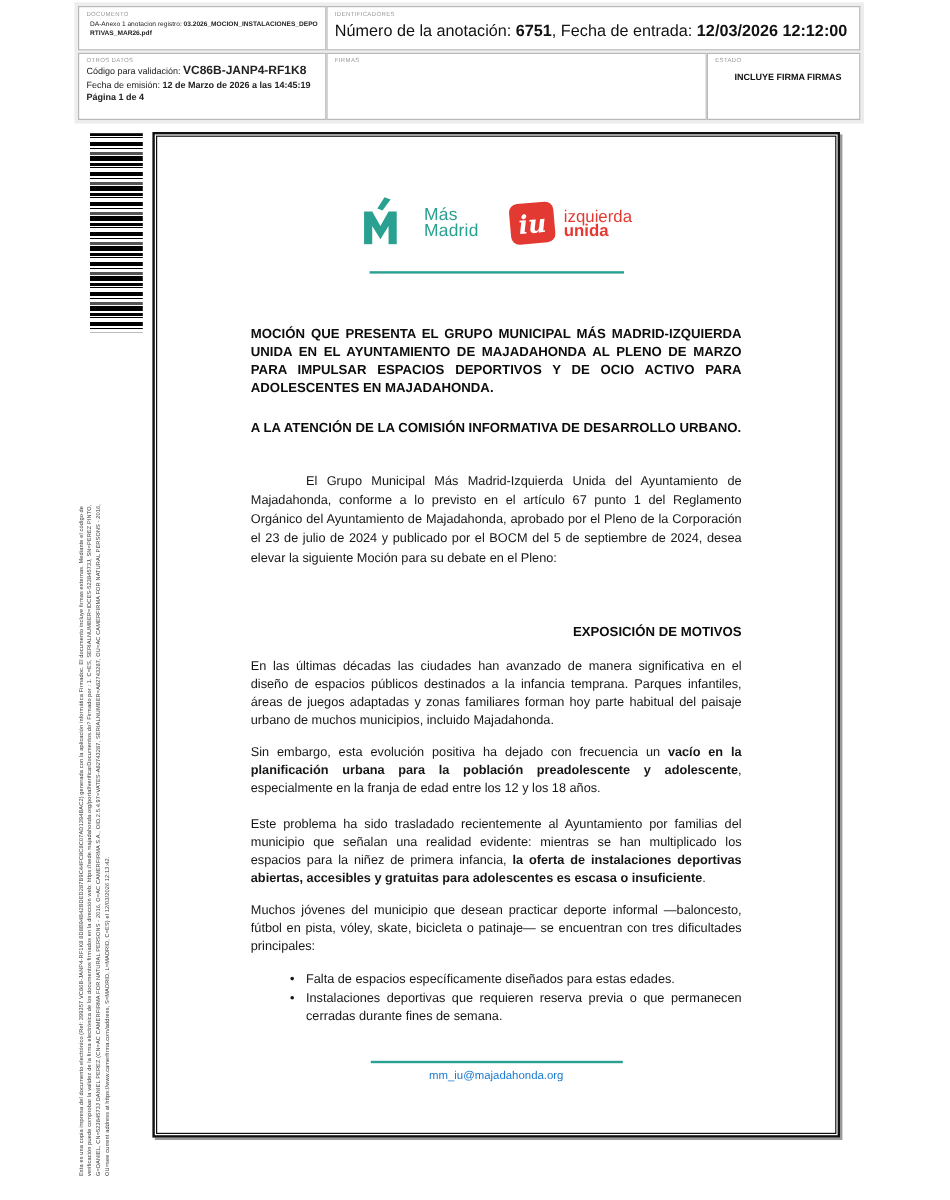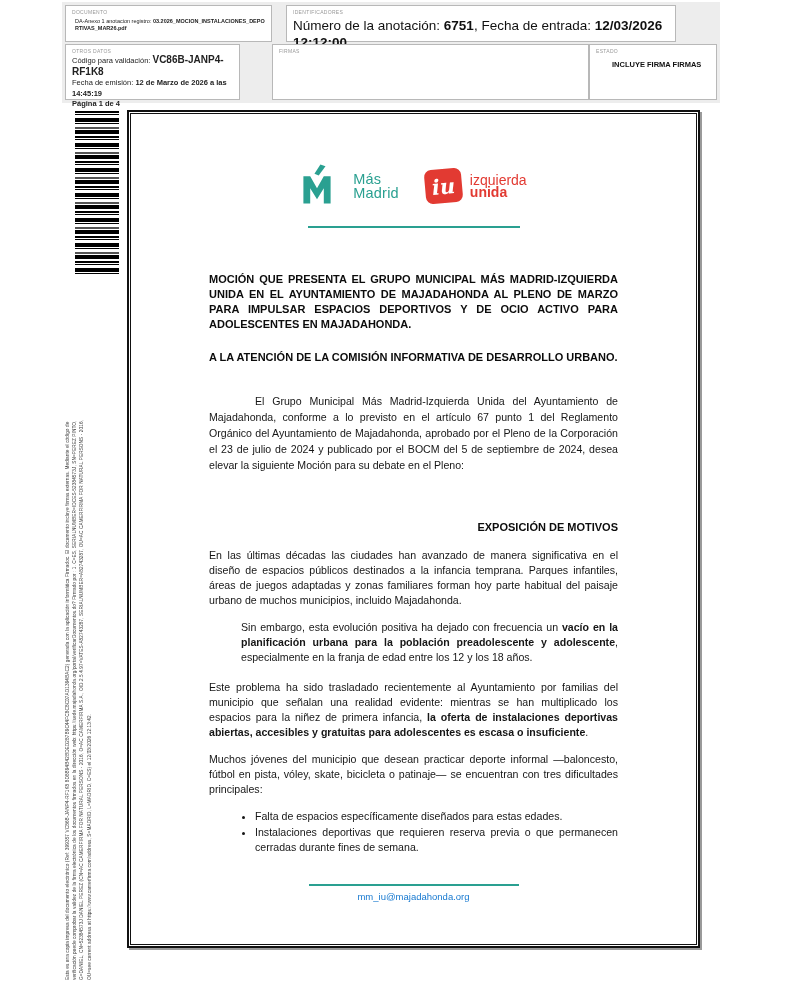--- a/index.html
+++ b/index.html
@@ -11,22 +11,22 @@
 
   
   .reg-header {
     position:absolute; left:62px; top:2px; width:658px; height:101px;
     background:#ededed; padding:3px;
   }
   .reg-cell {
     position:absolute; background:#ffffff; border:1px solid #b8b8b8; padding:3px 6px;
   }
   .cell-documento { left:3px;  top:3px;  width:207px; height:37px; }
-  .cell-ident     { left:224px; top:3px; width:390px; height:37px; }
-  .cell-otros     { left:3px;  top:42px; width:175px; height:56px; }
+  .cell-ident     { left:210px; top:3px; width:445px; height:37px; }
+  .cell-otros     { left:3px;  top:42px; width:207px; height:56px; }
   .cell-firmas    { left:210px; top:42px; width:317px; height:56px; }
   .cell-estado    { left:527px; top:42px; width:128px; height:56px; }
   .reg-label { font-size:5px; color:#999; letter-spacing:.3px; line-height:7px; }
   .doc-line  { font-size:5.5px; line-height:7px; color:#222; margin-top:2px; padding-left:3px; }
   .doc-line b { word-break:break-all; }
   .ident-line { font-size:13.5px; line-height:17px; color:#111; margin-top:1px; }
   .ident-line b { word-break:break-all; }
   .otros-line { font-size:7.5px; line-height:10.5px; color:#222; }
   .otros-line .big { font-size:10px; }
   .estado-value { font-size:7.5px; font-weight:bold; margin:5px 0 0 16px; color:#111; }
@@ -72,21 +72,21 @@
   .iu-word { font-size:14px; line-height:12px; }
   .iu-word .b { font-weight:bold; }
   .divider { height:2px; width:212px; margin:12px auto 0; }
 
   .title-par { margin-top:44px; font-size:11px; font-weight:bold; line-height:15px; text-align:justify; color:#0c0c0c; }
   .attention { margin-top:18px; font-size:11px; font-weight:bold; line-height:15px; color:#0c0c0c; }
   .body-par { font-size:10.6px; line-height:15px; text-align:justify; color:#161616; }
   .p1 { margin-top:28px; text-indent:46px; line-height:16px; }
   .section-heading { margin-top:48px; text-align:right; font-size:11px; font-weight:bold; color:#0c0c0c; }
   .p2 { margin-top:15px; }
-  .p3 { margin-top:12px;margin-left:32px; }
+  .p3 { margin-top:12px; }
   .p4 { margin-top:15px; }
   .p5 { margin-top:12px; }
   .bullets { margin-top:12px; padding-left:46px; }
   .bullets li { font-size:10.6px; line-height:15.5px; text-align:justify; color:#161616; }
 
   .page-footer { margin-top:28px; text-align:center; }
   .footer-line { height:2px; width:210px; margin:0 auto; }
   .footer-name { margin-top:4px; font-size:9.5px; font-weight:bold; color:#111; }
   .footer-email { display:inline-block; margin-top:3px; font-size:9.5px; text-decoration:none; }
 </style>

